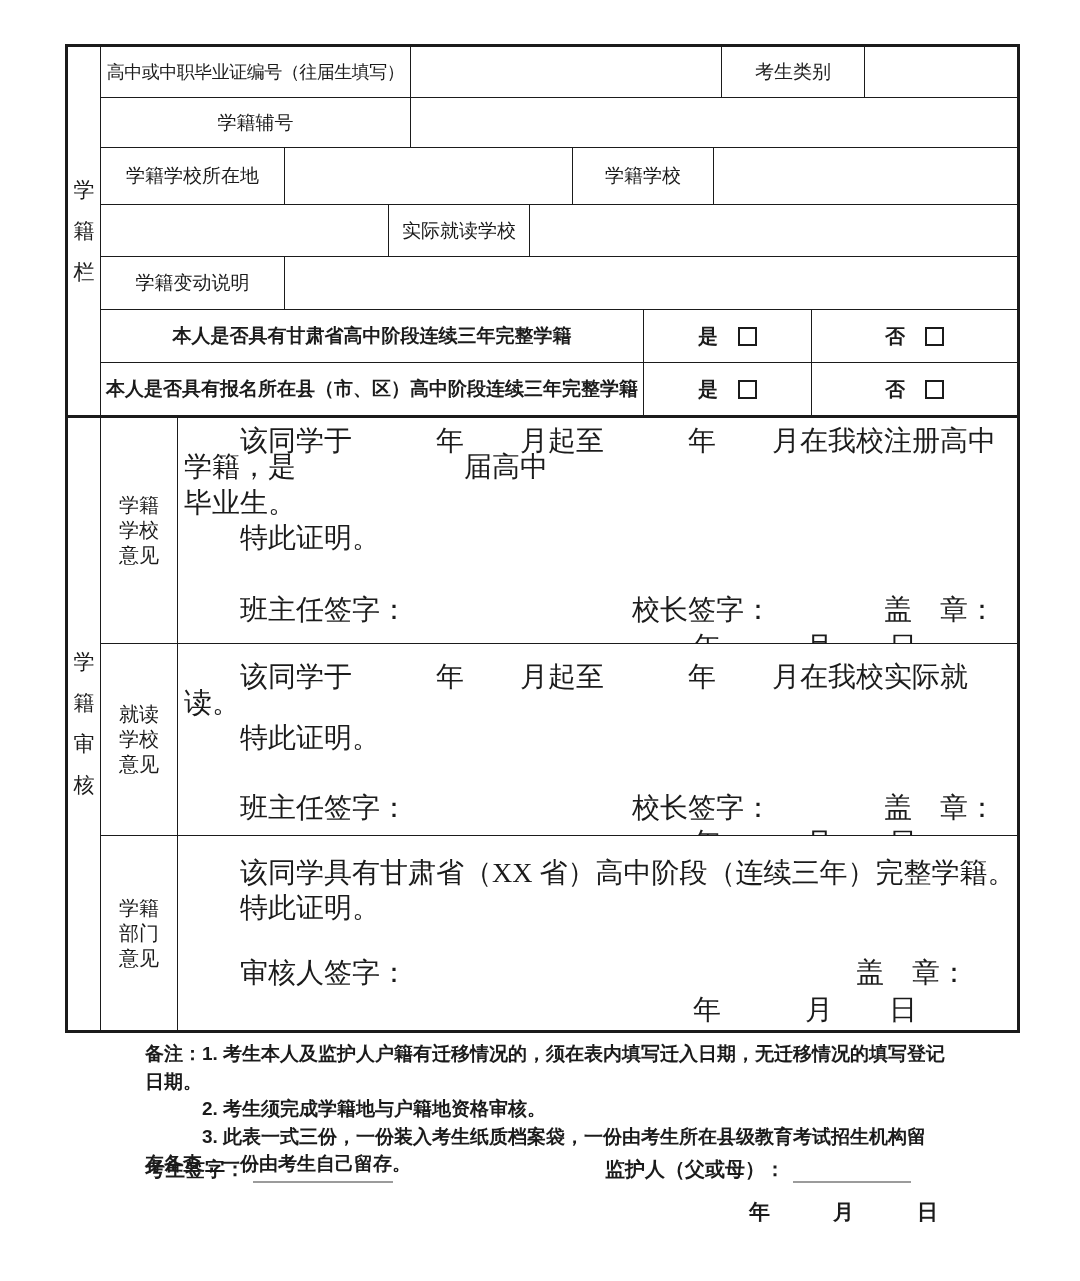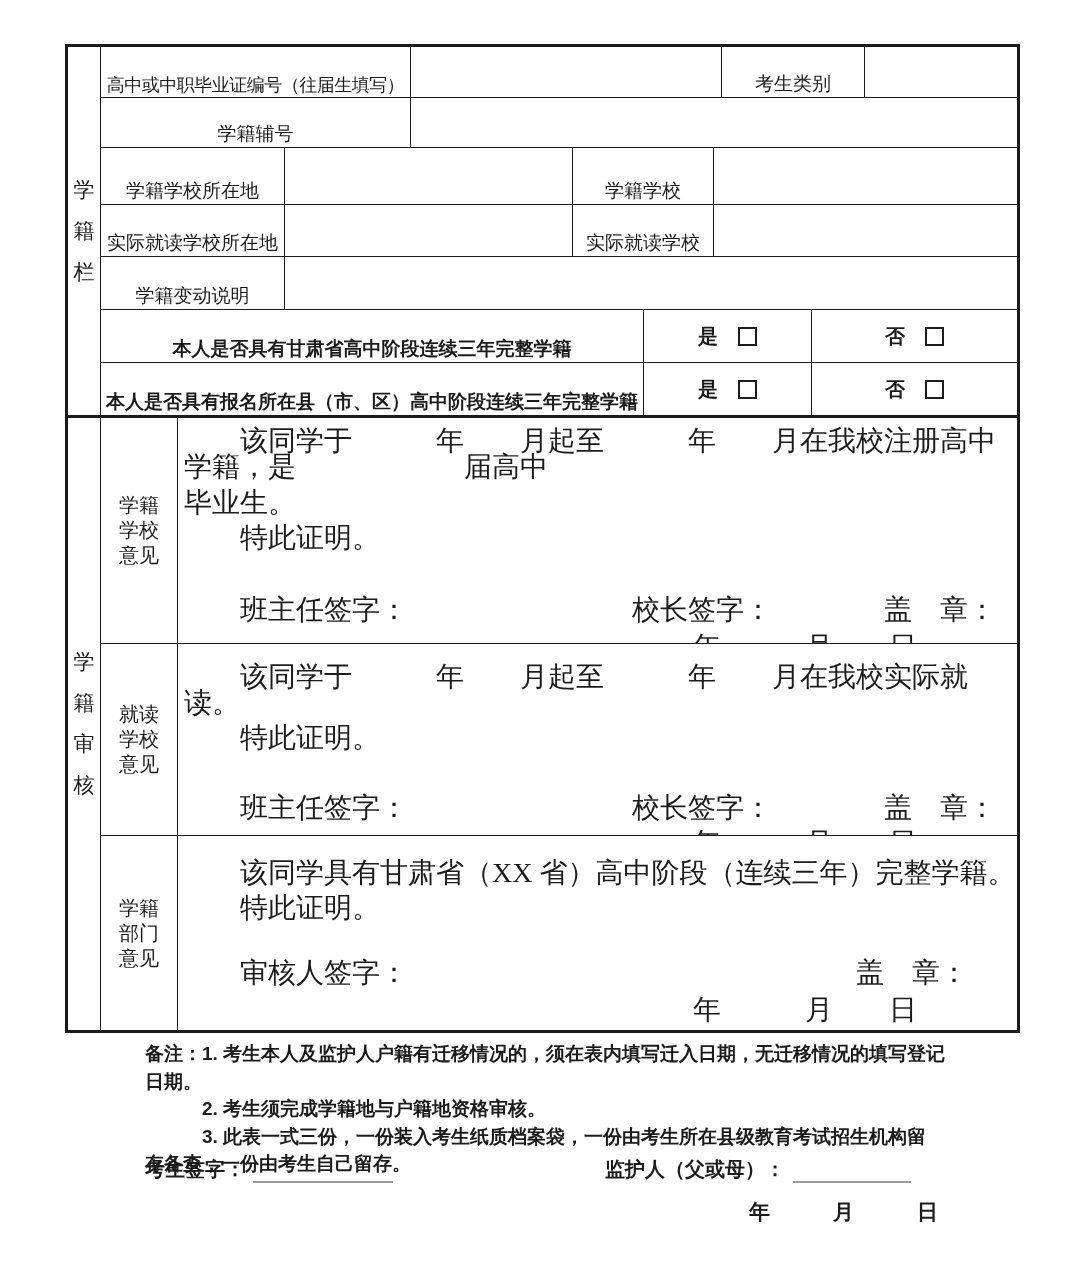--- a/index.html
+++ b/index.html
@@ -19,21 +19,21 @@
   .side-cell{
     width:33px;border-right:1.5px solid #1b1b1b;box-sizing:border-box;
     display:flex;align-items:center;justify-content:center;flex-shrink:0;
   }
   .vlabel{white-space:pre-line;text-align:center;font-size:21px;line-height:41px;}
   .sec-body{flex:1;display:flex;flex-direction:column;min-width:0;}
   .row{display:flex;border-bottom:1.5px solid #1b1b1b;box-sizing:border-box;min-width:0;}
   .row.last{border-bottom:none;flex:1;}
   .cell{
     border-right:1.5px solid #1b1b1b;box-sizing:border-box;
-    display:flex;align-items:flex-end;justify-content:center;
+    display:flex;align-items:center;justify-content:center;
     font-size:19px;text-align:center;min-width:0;overflow:hidden;
   }
   .cell.end{border-right:none;}
   .cell.flex{flex:1;}
   .r1{height:51px;} .r2{height:50px;} .r3{height:57px;} .r4{height:52px;}
   .r5{height:53px;gap:11px;} .r6{height:53px;}
   .w310{width:310px;flex-shrink:0;} .w143{width:143px;flex-shrink:0;}
   .w152{width:152px;flex-shrink:0;} .w184{width:184px;flex-shrink:0;}
   .w288{width:288px;flex-shrink:0;} .w141{width:141px;flex-shrink:0;}
   .w168{width:168px;flex-shrink:0;} .w205{width:205px;flex-shrink:0;}
@@ -108,21 +108,20 @@
         </div>
 
         <div class="row r3">
           <div class="cell w184">学籍学校所在地</div>
           <div class="cell w288"></div>
           <div class="cell w141">学籍学校</div>
           <div class="cell flex end"></div>
         </div>
 
         <div class="row r4">
-          <div class="cell w184">实际就读学校所在地</div>
           <div class="cell w288"></div>
           <div class="cell w141">实际就读学校</div>
           <div class="cell flex end"></div>
         </div>
 
         <div class="row r5">
           <div class="cell w184">学籍变动说明</div>
           <div class="cell flex end"></div>
         </div>
 

